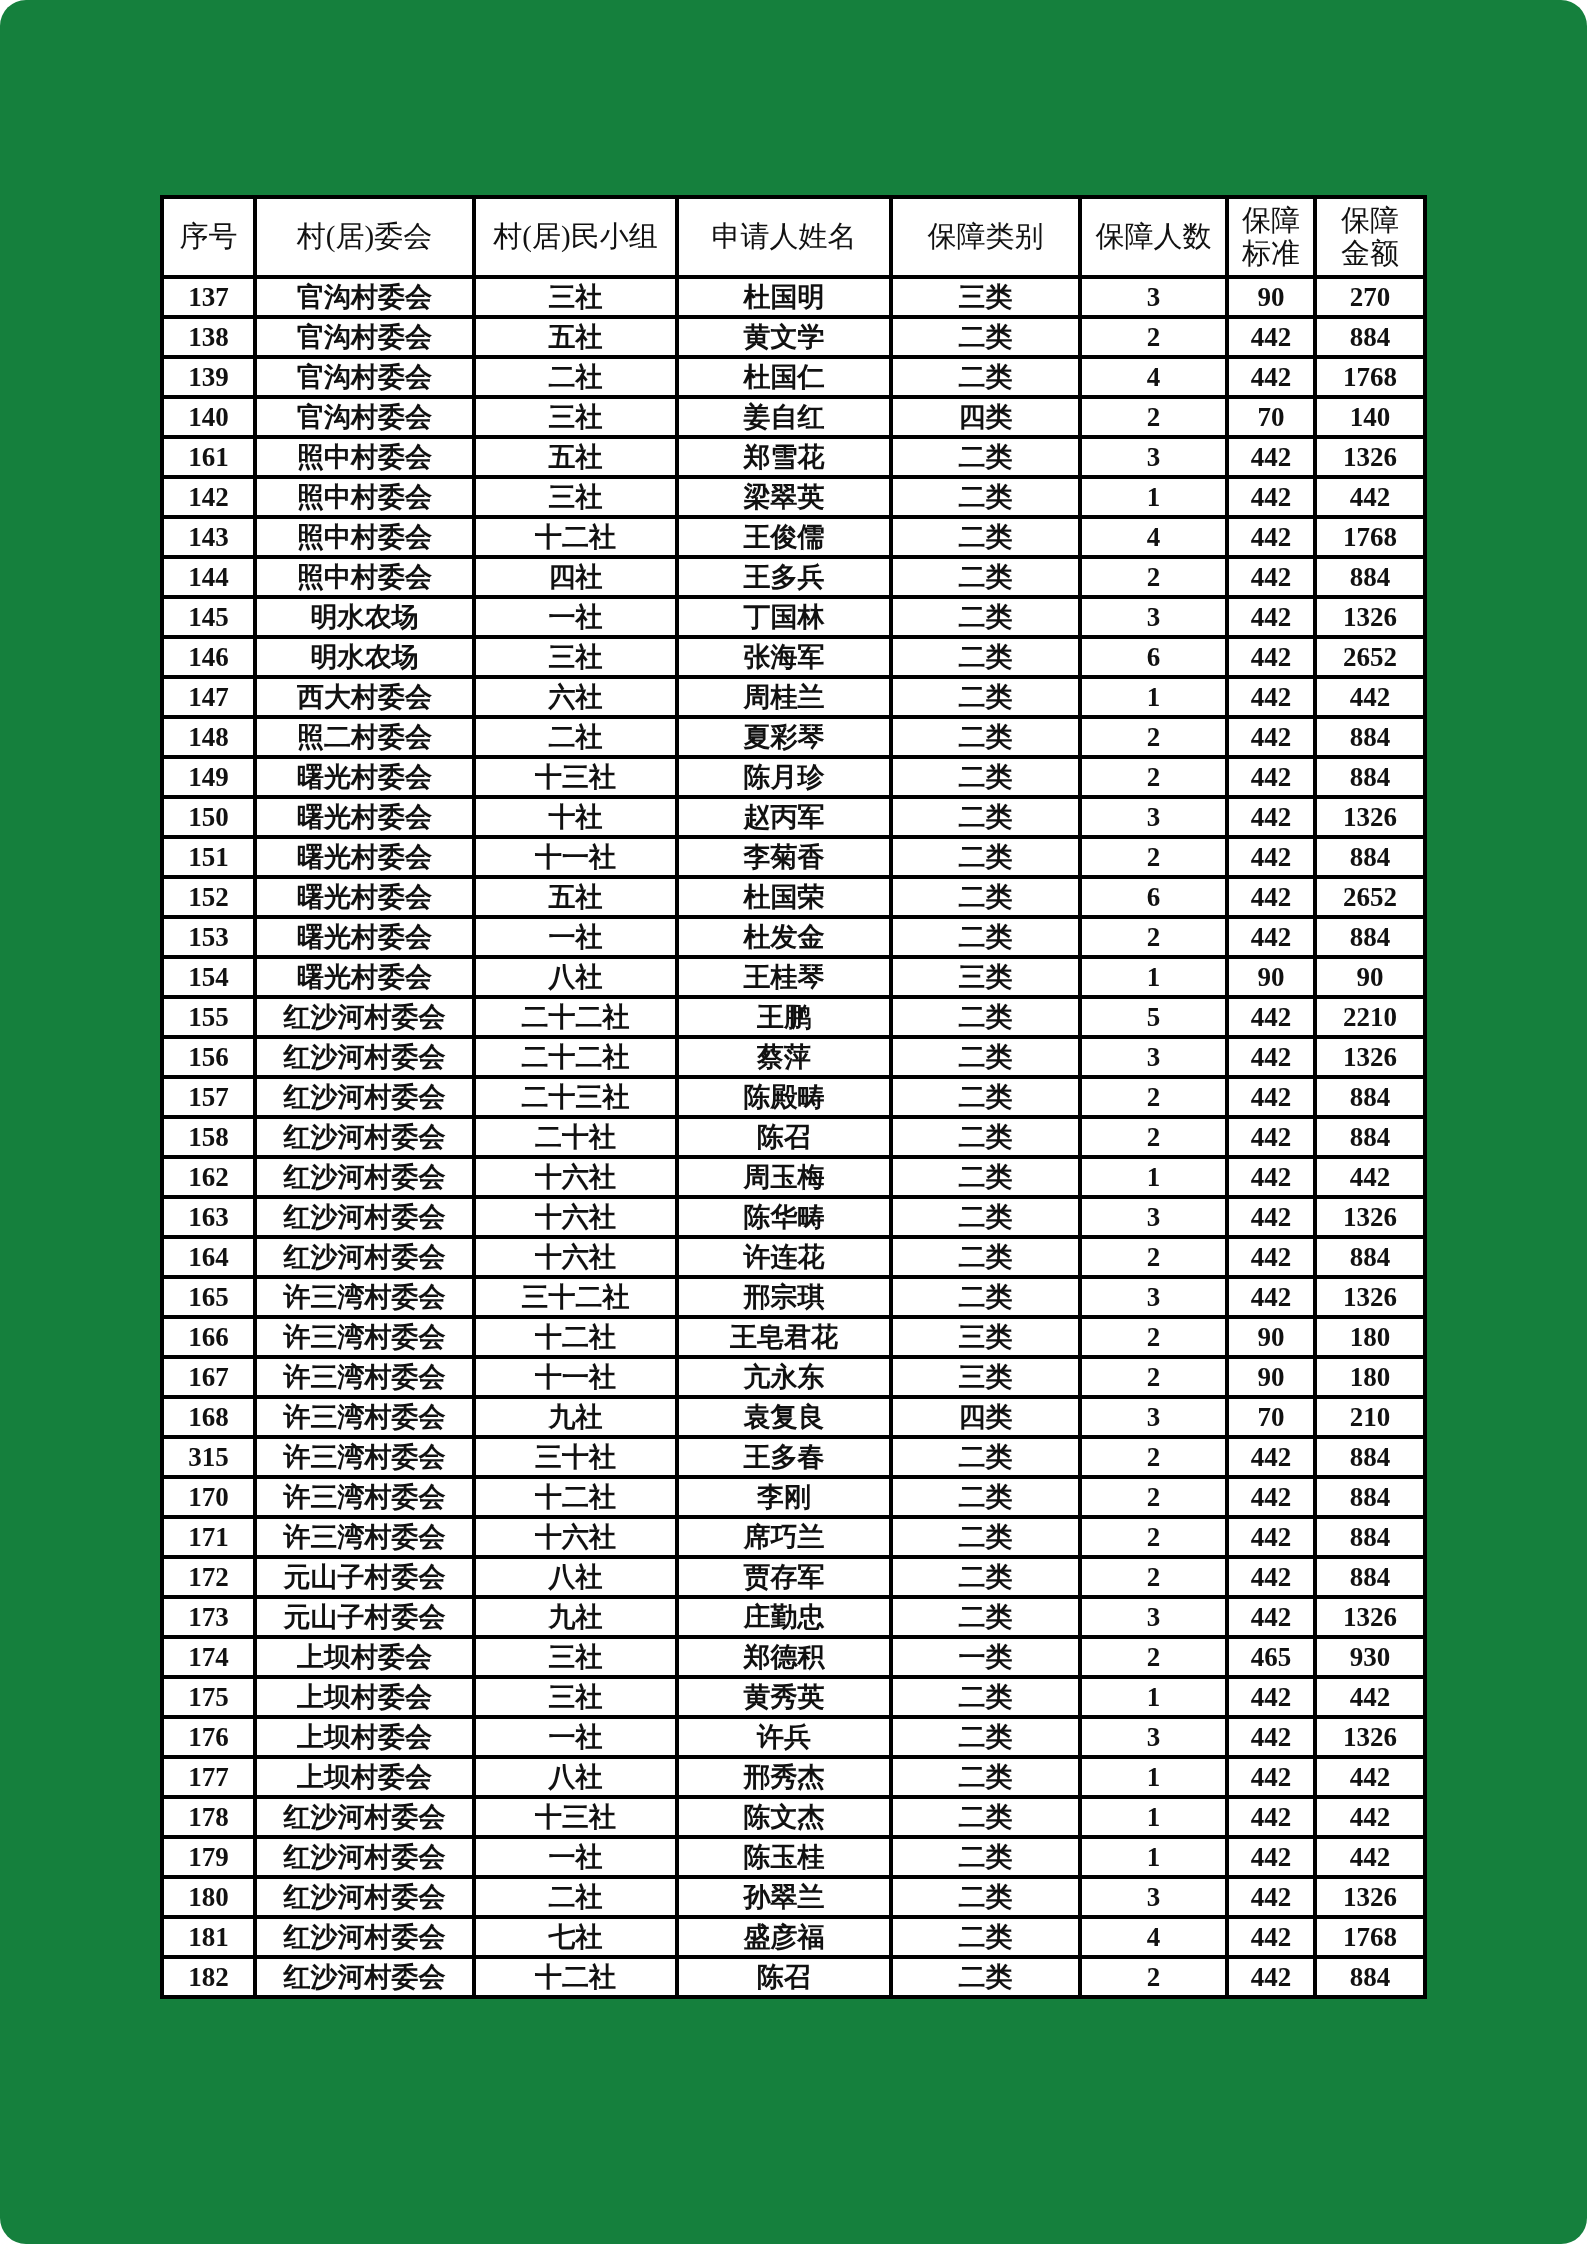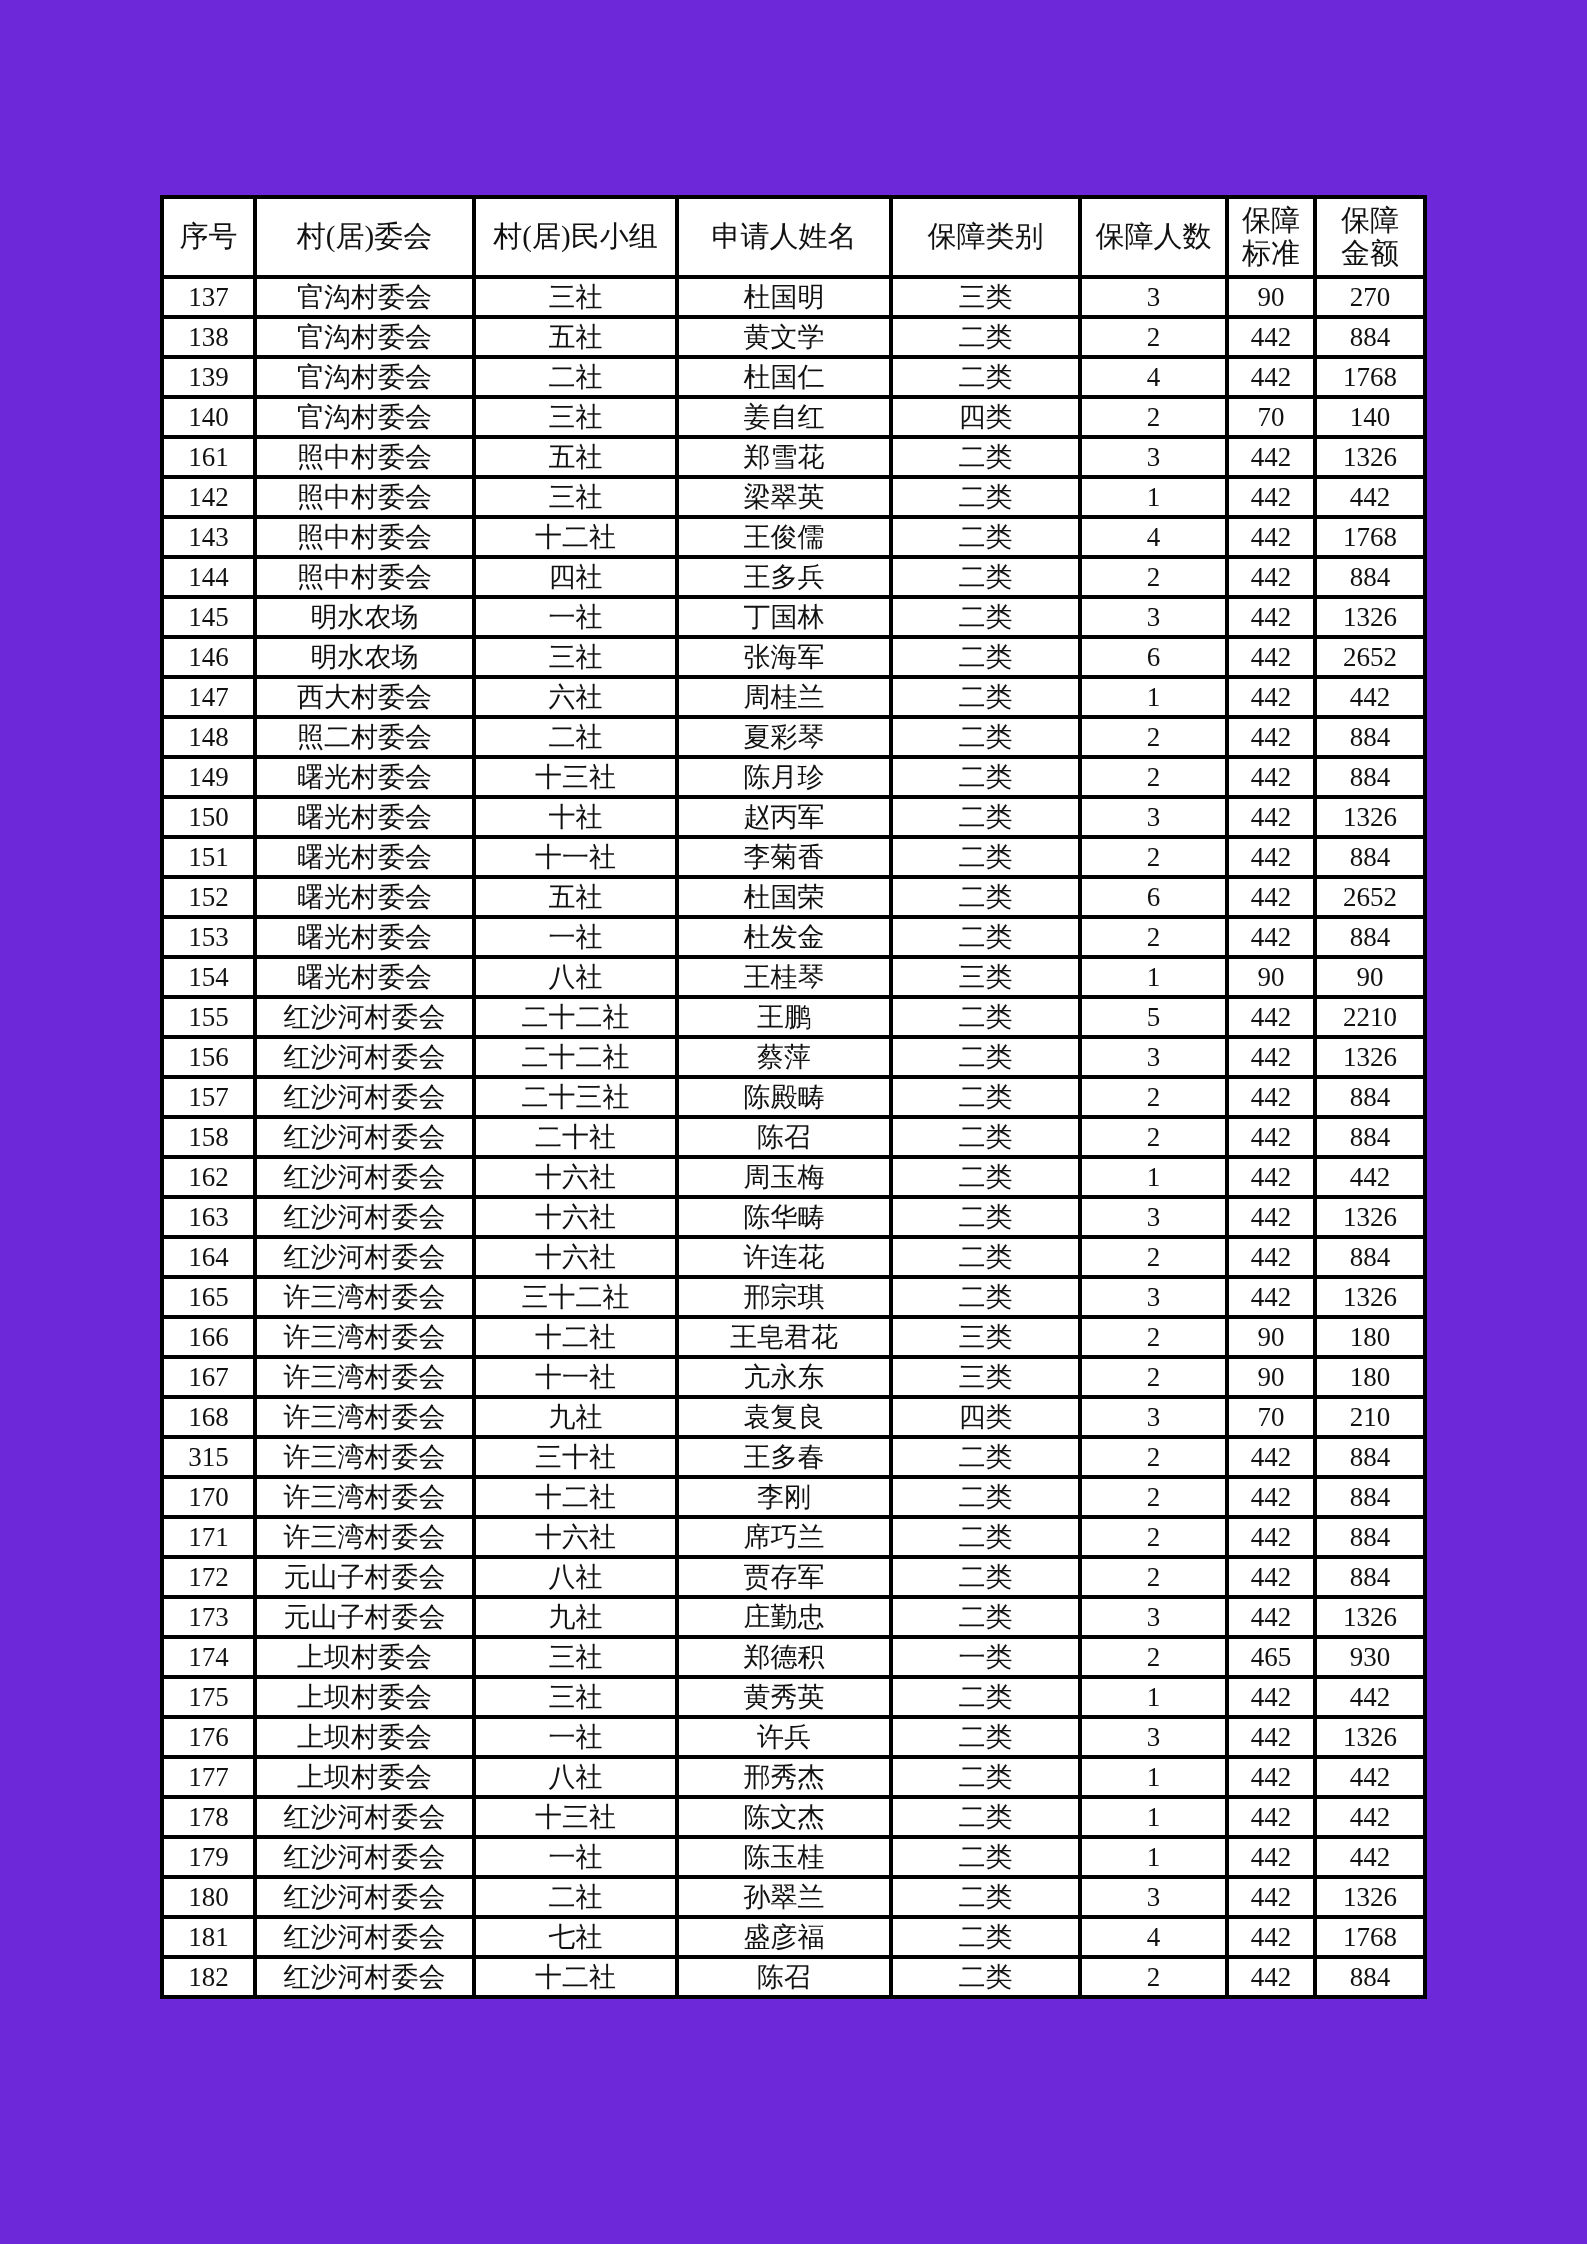--- a/index.html
+++ b/index.html
@@ -4,24 +4,25 @@
 <style>
   html, body {
     margin: 0;
     padding: 0;
     background: #ffffff;
   }
   .page {
     position: relative;
     width: 1587px;
     height: 2244px;
-    background: #6d28d9;
+    background: #15803d;
     font-family: "Liberation Serif", "DejaVu Serif", serif;
     color: #111111;
     overflow: hidden;
+    border-radius: 26px;
   }
   table.benefit {
     position: absolute;
     left: 160px;
     top: 195px;
     width: 1263px;
     border-collapse: collapse;
     table-layout: fixed;
     background: #ffffff;
   }
@@ -45,20 +46,21 @@
     height: 80px;
   }
   table.benefit th {
     font-weight: normal;
     font-size: 29px;
     line-height: 1.15;
     white-space: pre-line;
   }
   table.benefit tbody tr {
     height: 40px;
+    font-weight: bold;
   }
   table.benefit td {
     font-size: 27px;
     line-height: 1;
     white-space: nowrap;
   }
 </style>
 </head>
 <body>
 

